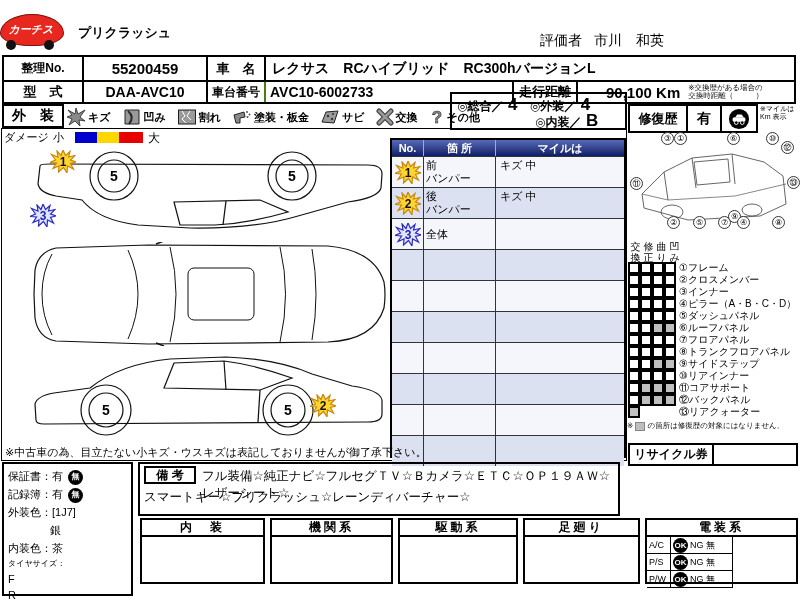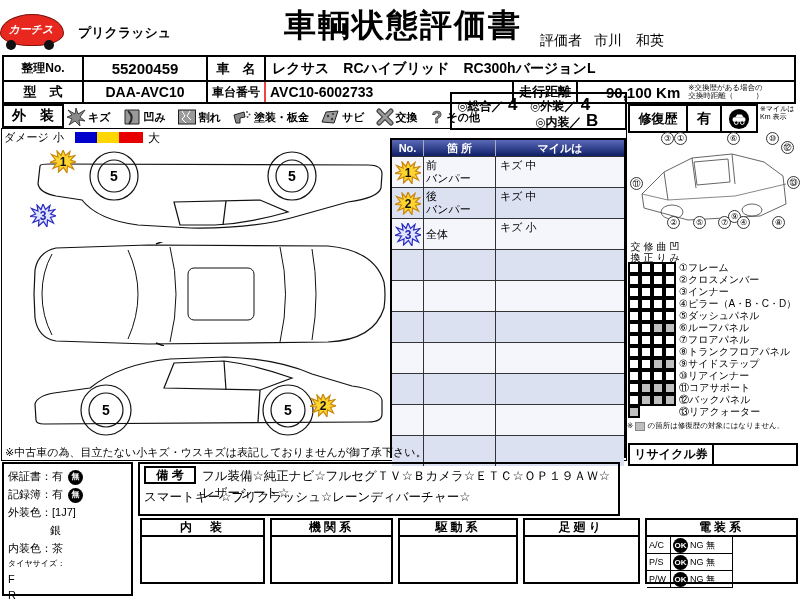--- a/index.html
+++ b/index.html
@@ -75,36 +75,35 @@
 
 <div id="canvas">
 
   <div class="abs logo">
     <div class="logo-body"></div>
     <div class="logo-wheel" style="left:6px;"></div>
     <div class="logo-wheel" style="left:44px;"></div>
     <div class="logo-text">カーチス</div>
   </div>
   <div class="abs bold" style="left:78px;top:24px;font-size:13px;">プリクラッシュ</div>
-  <div class="abs title">車輌状態評価書</div>
   <div class="abs" style="left:540px;top:32px;font-size:14px;">
     <span>評価者</span>
     <span style="margin-left:8px;">市川　和英</span>
   </div>
 
   <div class="abs b2" style="left:2px;top:55px;width:794px;height:49px;">
     <div class="hr2" style="top:23px;"></div>
     <div class="cell ctr bold" style="left:0;top:0;width:80px;height:23px;border-right:2px solid #000;font-size:12px;">整理No.</div>
     <div class="cell ctr bold" style="left:80px;top:0;width:124px;height:23px;border-right:2px solid #000;font-size:15px;">55200459</div>
     <div class="cell ctr bold" style="left:204px;top:0;width:58px;height:23px;border-right:2px solid #000;font-size:13px;">車　名</div>
     <div class="cell bold" style="left:262px;top:0;width:530px;height:23px;padding-left:6px;font-size:14px;">レクサス　RCハイブリッド　RC300hバージョンL</div>
 
     <div class="cell ctr bold" style="left:0;top:25px;width:80px;height:20px;border-right:2px solid #000;font-size:13px;">型　式</div>
     <div class="cell ctr bold" style="left:80px;top:25px;width:124px;height:20px;border-right:2px solid #000;font-size:14px;">DAA-AVC10</div>
-    <div class="cell ctr bold" style="left:204px;top:25px;width:58px;height:20px;border-right:2px solid #ef4444;font-size:12px;text-align:center;">車台番号</div>
+    <div class="cell ctr bold" style="left:204px;top:25px;width:58px;height:20px;border-right:2px solid #4d7c0f;font-size:12px;text-align:center;">車台番号</div>
     <div class="cell bold" style="left:262px;top:25px;width:248px;height:20px;border-right:2px solid #000;padding-left:4px;font-size:14px;">AVC10-6002733</div>
     <div class="cell ctr bold" style="left:510px;top:25px;width:64px;height:20px;border-right:2px solid #000;font-size:13px;">走行距離</div>
     <div class="cell" style="left:574px;top:25px;width:218px;height:20px;">
       <span class="bold" style="font-size:15px;margin-left:28px;">90,100 Km</span>
       <span class="mini-note" style="margin-left:8px;">
         <span style="display:block;">※交換歴がある場合の</span>
         <span style="display:block;">交換時距離（　　　）</span>
       </span>
     </div>
   </div>
@@ -296,21 +295,20 @@
           <div class="cc c-com">キズ 中</div>
         </div>
         <div class="crow">
           <div class="cc c-no">
             <svg width="26" height="23" viewBox="0 0 26 23">
               <polygon points="13,0 15.5,5.5 20,1.5 18.5,7 25,5.5 20.5,10 26,12 20.5,13.5 23.5,19 17.5,16 17,23 13.5,17.5 8.5,22 9,16 3,18.5 6.5,13 0,12.5 5.5,10 1.5,4.5 8,7 7,1 11,5.5" fill="#dfe4ff" stroke="#2a2ac0" stroke-width="1.2"></polygon>
               <text x="13" y="15.5" font-size="12" font-weight="bold" text-anchor="middle" fill="#2222b0">3</text>
             </svg>
           </div>
           <div class="cc c-part">全体</div>
-          <div class="cc c-com">キズ 小</div>
         </div>
         <div class="crow alt">
           <div class="cc c-no"></div>
           <div class="cc c-part"></div>
           <div class="cc c-com"></div>
         </div>
         <div class="crow">
           <div class="cc c-no"></div>
           <div class="cc c-part"></div>
           <div class="cc c-com"></div>

